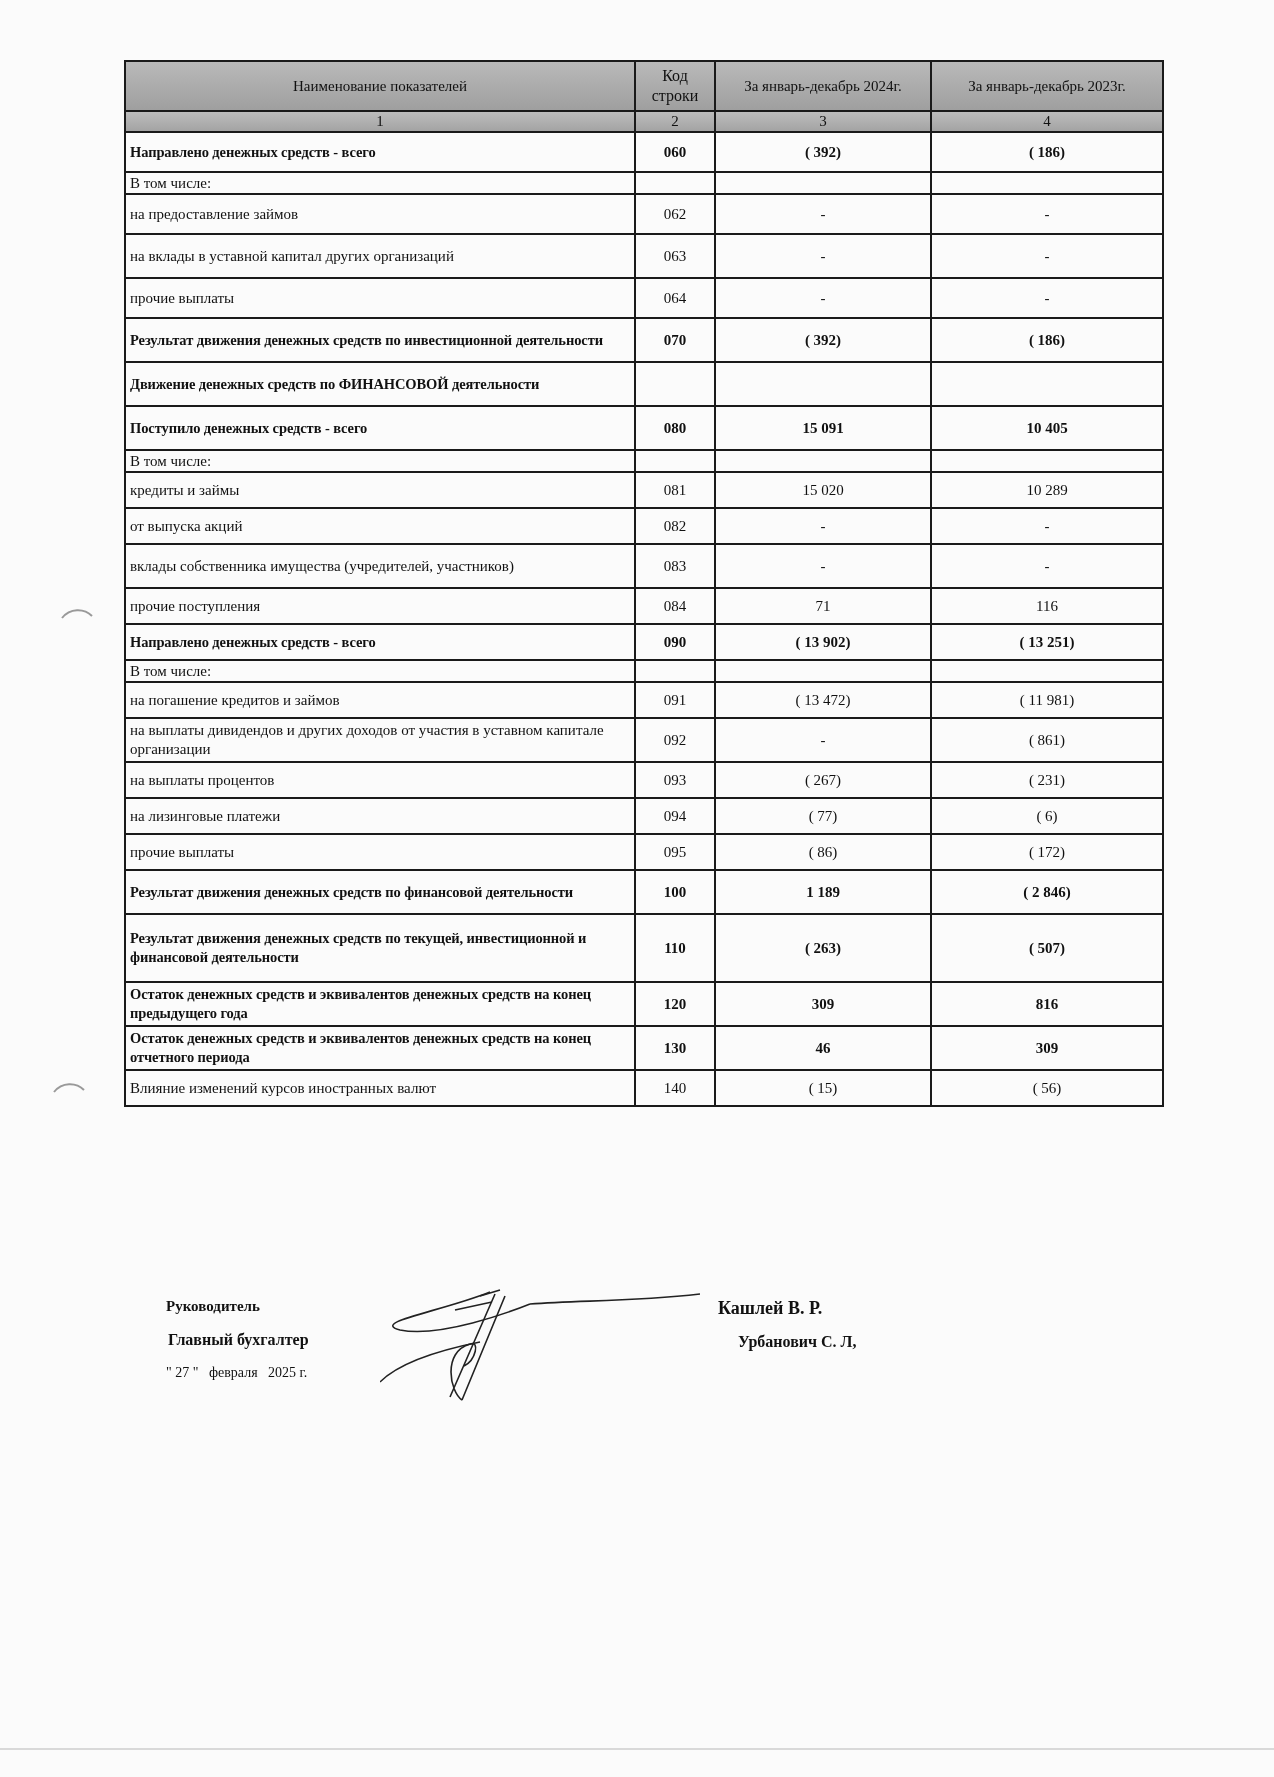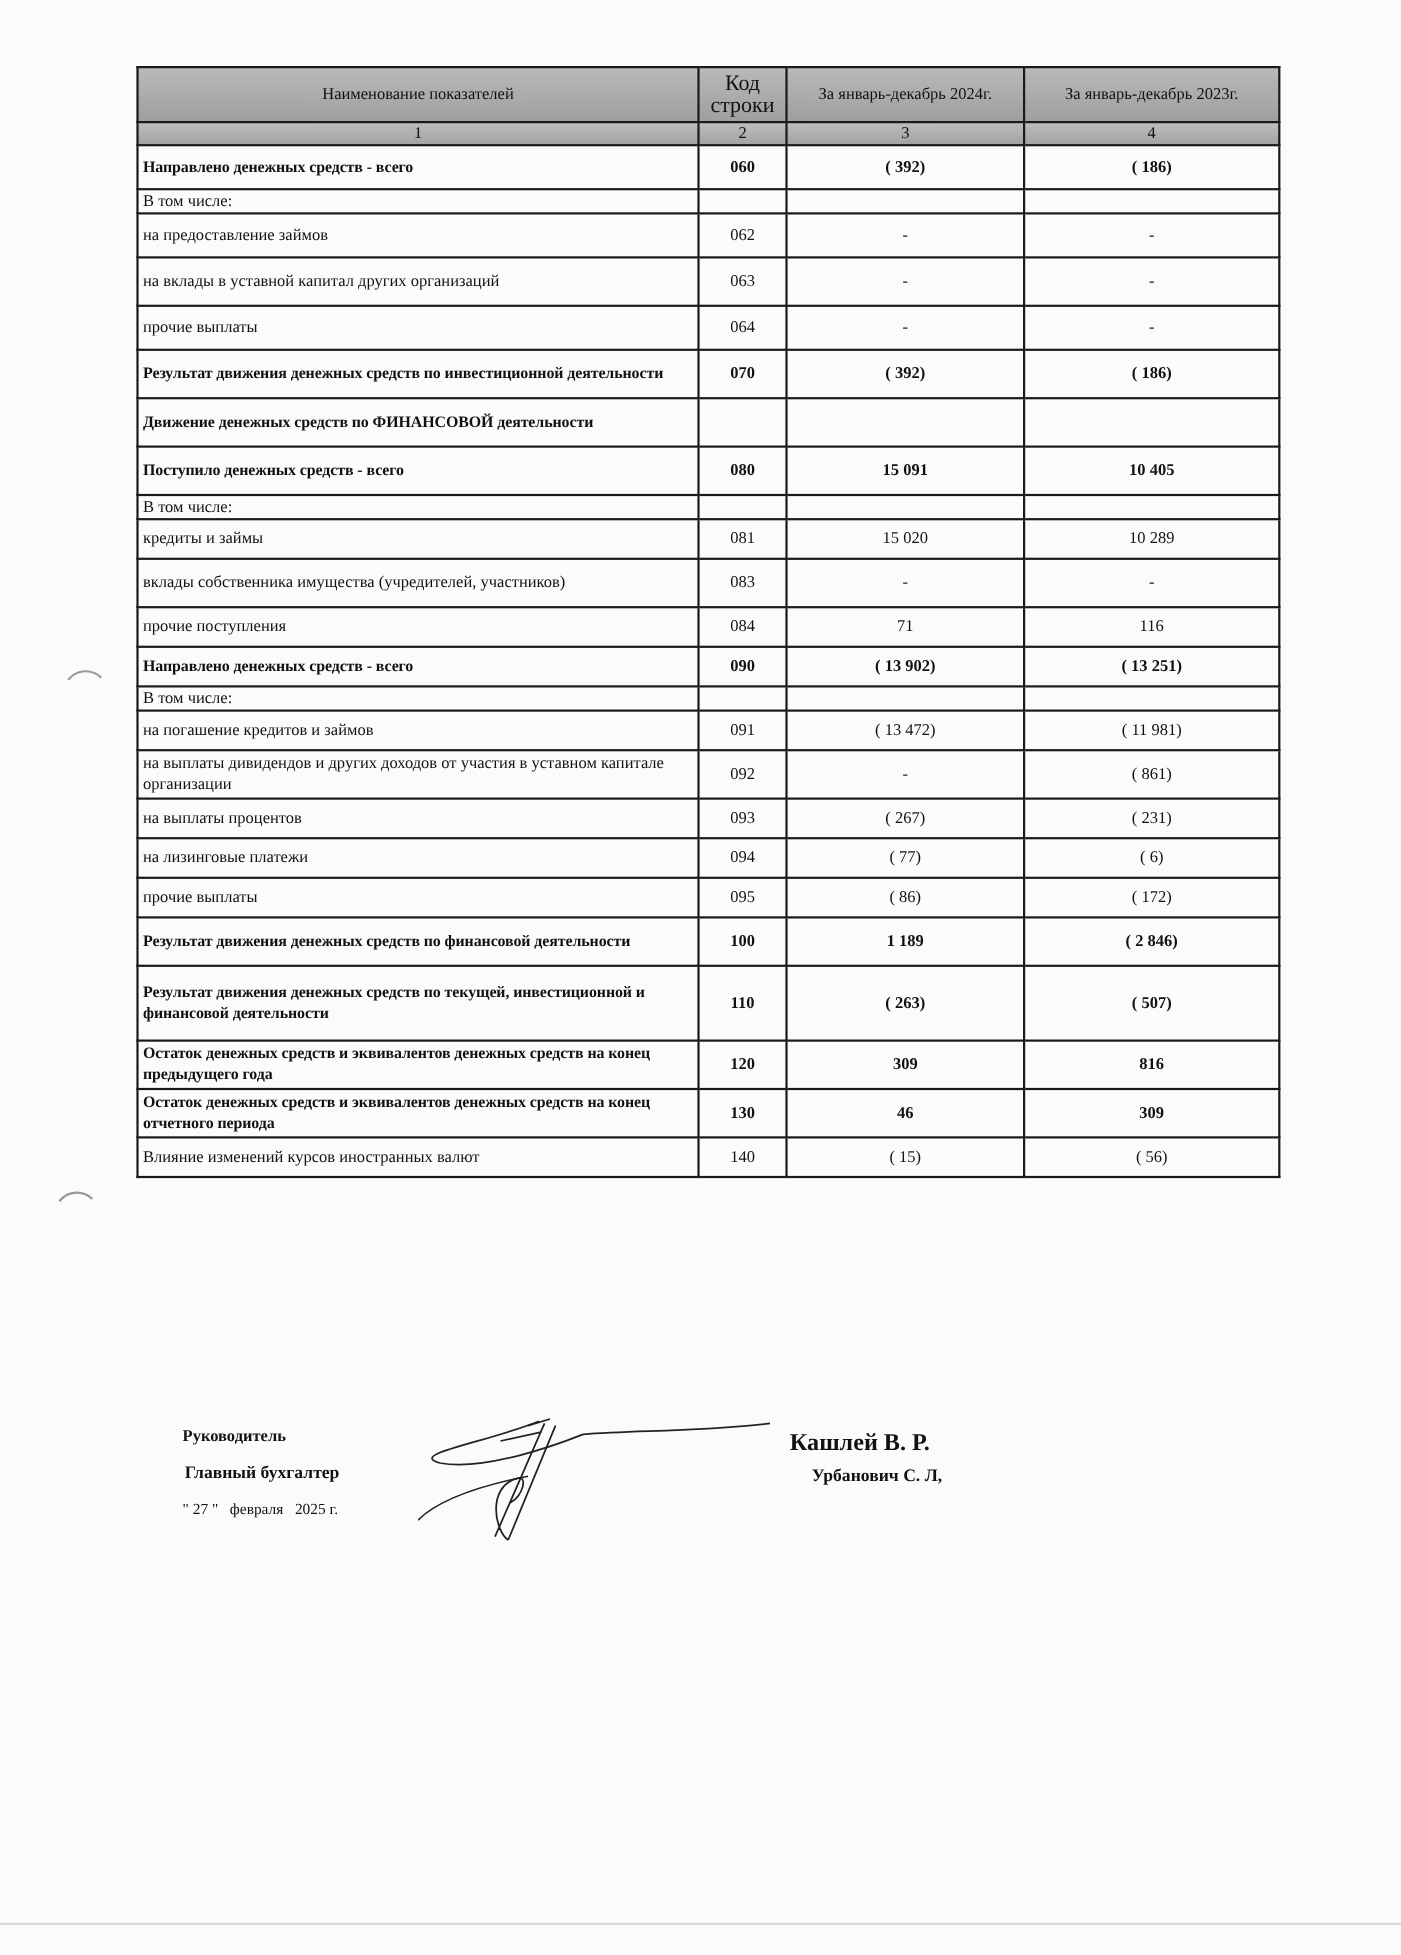--- a/index.html
+++ b/index.html
@@ -34,21 +34,21 @@
   col.c-code { width: 80px; }
   col.c-y1 { width: 216px; }
   col.c-y2 { width: 232px; }
   th.head {
     background: linear-gradient(#b9b9b9, #9f9f9f);
     font-weight: normal;
     font-size: 17px;
     height: 48px;
     text-align: center;
   }
-  th.head.code { font-size: 20px; line-height: 20px; text-align: center; }
+  th.head.code { font-size: 16px; line-height: 20px; text-align: center; }
   th.num {
     background: linear-gradient(#bdbdbd, #a3a3a3);
     font-weight: normal;
     font-size: 13px;
     height: 14px;
     line-height: 14px;
     text-align: center;
   }
   td.name { text-align: left; font-size: 14.5px; }
   td.code { text-align: center; font-size: 17px; }
@@ -63,21 +63,21 @@
 
   .signatures { position: absolute; left: 0; top: 0; width: 100%; height: 100%; pointer-events: none; }
   .sig-label {
     position: absolute;
     font-weight: bold;
     font-size: 15px;
   }
   .sig-name {
     position: absolute;
     font-weight: bold;
-    font-size: 22px;
+    font-size: 18px;
   }
   .sig-date {
     position: absolute;
     font-size: 14px;
   }
   .signature-scribble { position: absolute; left: 380px; top: 1282px; }
   .hole-mark { position: absolute; }
 </style>
 </head>
 <body>
@@ -158,20 +158,26 @@
         <td class="val h-sub"></td>
         <td class="val h-sub"></td>
       </tr>
       <tr>
         <td class="name h-mid">кредиты и займы</td>
         <td class="code h-mid">081</td>
         <td class="val h-mid">15 020</td>
         <td class="val h-mid">10 289</td>
       </tr>
       <tr>
+        <td class="name h-mid">от выпуска акций</td>
+        <td class="code h-mid">082</td>
+        <td class="val h-mid">-</td>
+        <td class="val h-mid">-</td>
+      </tr>
+      <tr>
         <td class="name h-two">вклады собственника имущества (учредителей, участников)</td>
         <td class="code h-two">083</td>
         <td class="val h-two">-</td>
         <td class="val h-two">-</td>
       </tr>
       <tr>
         <td class="name h-mid">прочие поступления</td>
         <td class="code h-mid">084</td>
         <td class="val h-mid">71</td>
         <td class="val h-mid">116</td>

